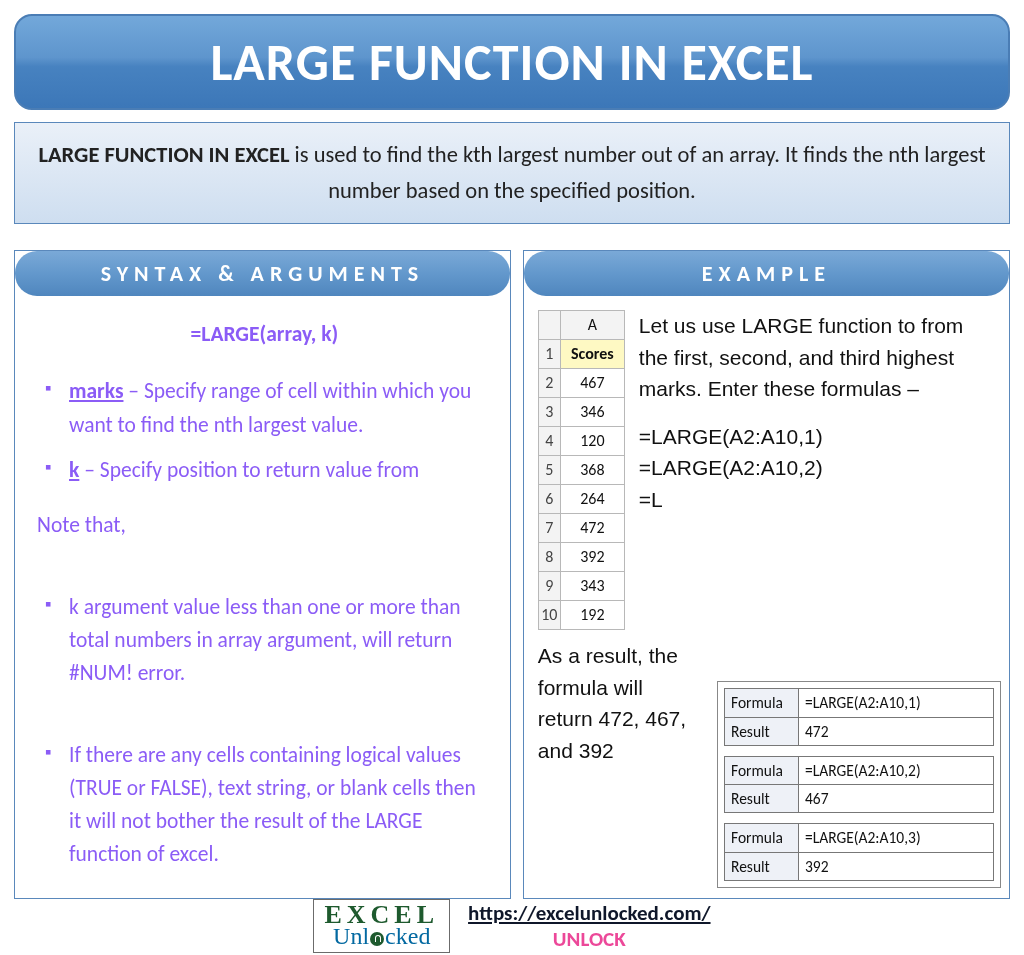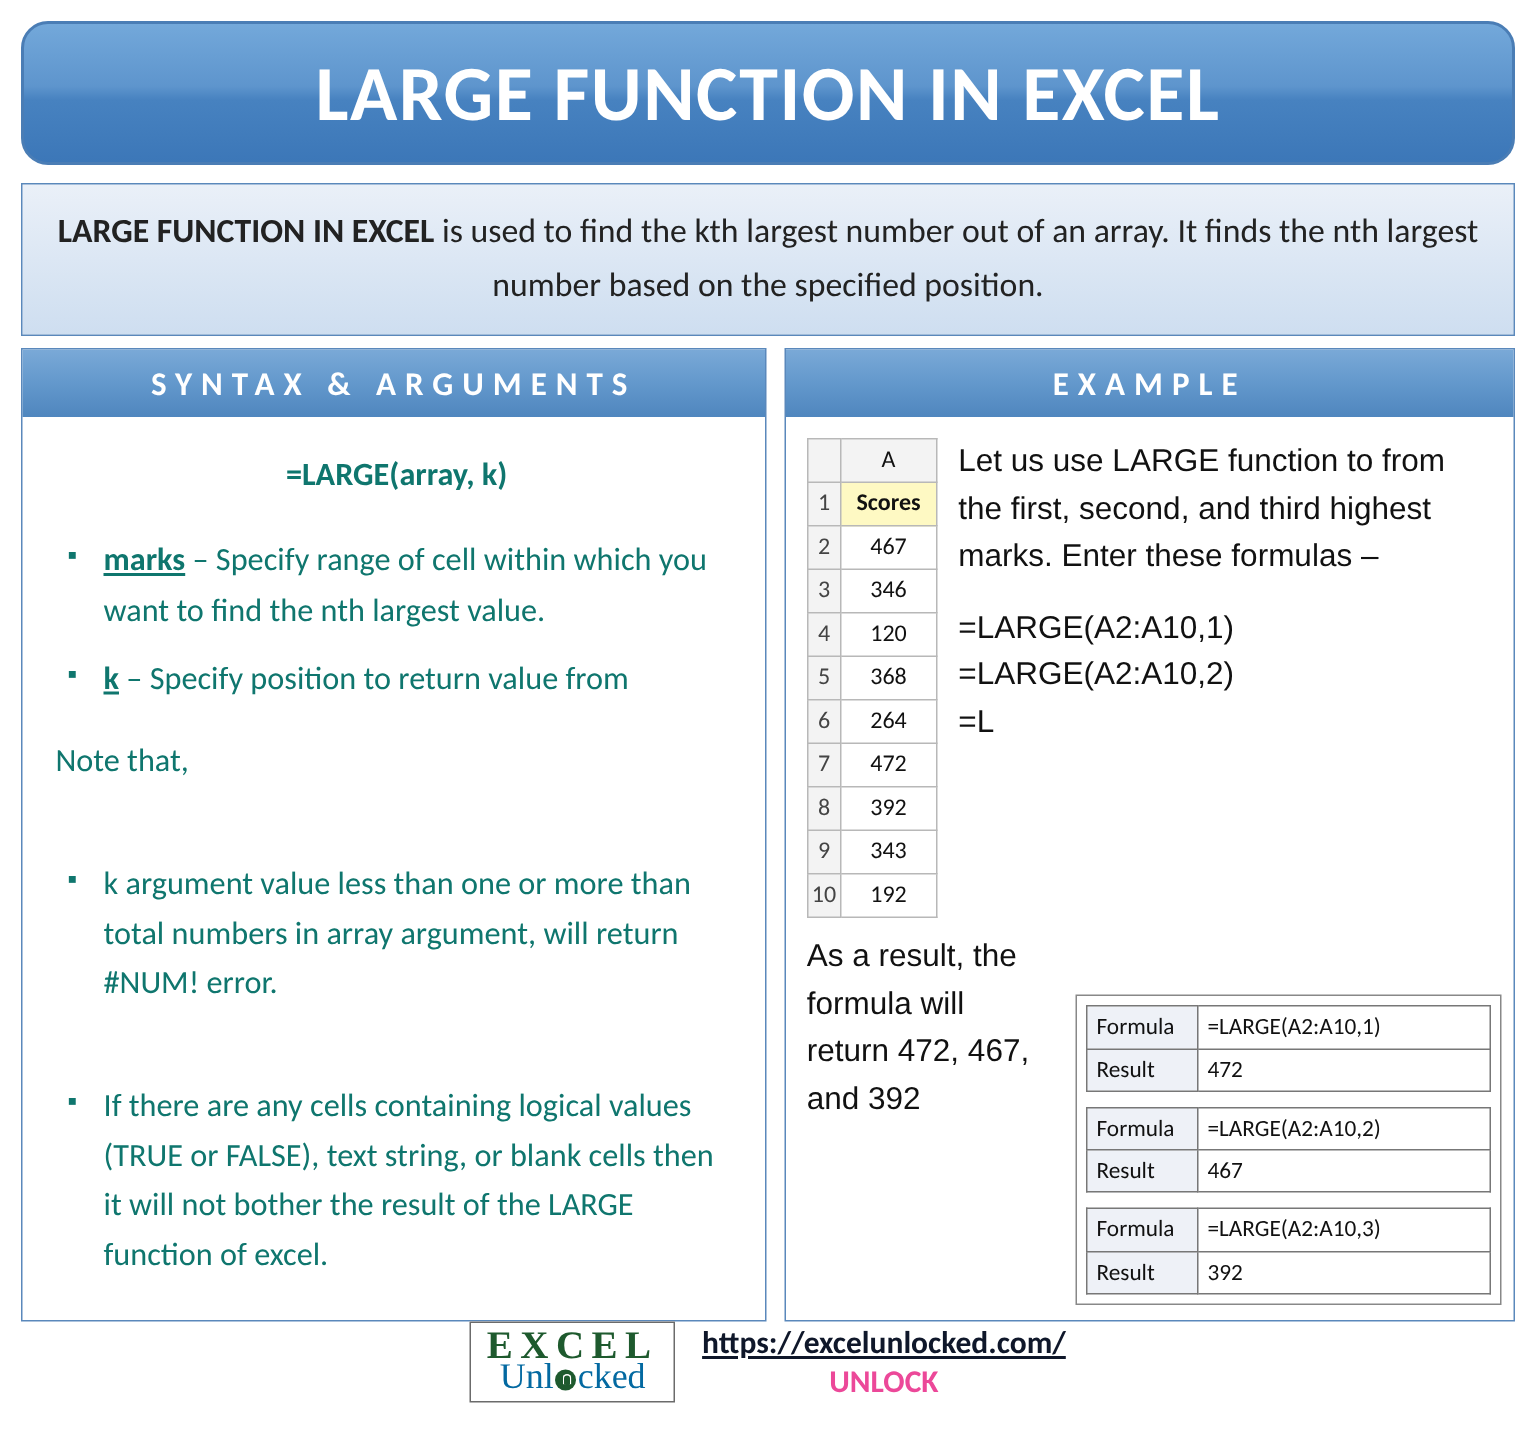--- a/index.html
+++ b/index.html
@@ -26,45 +26,46 @@
     letter-spacing: 1px;
   }
   .intro-box {
     background: linear-gradient(to bottom, #eaf0f8 0%, #cedef0 100%);
     border: 1.5px solid #5a88bb;
     padding: 14px 20px;
     font-size: 22.5px;
     color: #222;
     text-align: center;
     line-height: 1.6;
-    margin-bottom: 8px;
+    margin-bottom: 26px;
   }
   .intro-box .lead { font-weight: 700; }
   .columns { display: flex; gap: 12px; }
   .panel {
     border: 1.5px solid #5a88bb;
     background: #fff;
     flex: 1;
     min-height: 610px;
   }
   .panel-left { flex: 1.02; }
   .panel-right { flex: 1; position: relative; }
   .panel-header {
     background: linear-gradient(to bottom, #7aa9d7 0%, #6398cc 50%, #4f86be 100%);
     color: #fff;
     text-align: center;
     font-size: 22px;
     font-weight: 700;
     letter-spacing: 6px;
     padding: 9px 4px;
+    border-radius: 22px;
   }
   .panel-body {
     padding: 16px 18px 16px 22px;
     font-size: 21.5px;
-    color: #0f766e;
+    color: #8b5cf6;
     line-height: 1.55;
   }
   .formula {
     text-align: center;
     font-weight: 700;
     margin: 6px 0 24px 0;
   }
   ul.args { list-style: none; padding-left: 6px; margin-bottom: 22px; }
   ul.args li { position: relative; padding-left: 26px; margin-bottom: 12px; }
   ul.args li::before {

